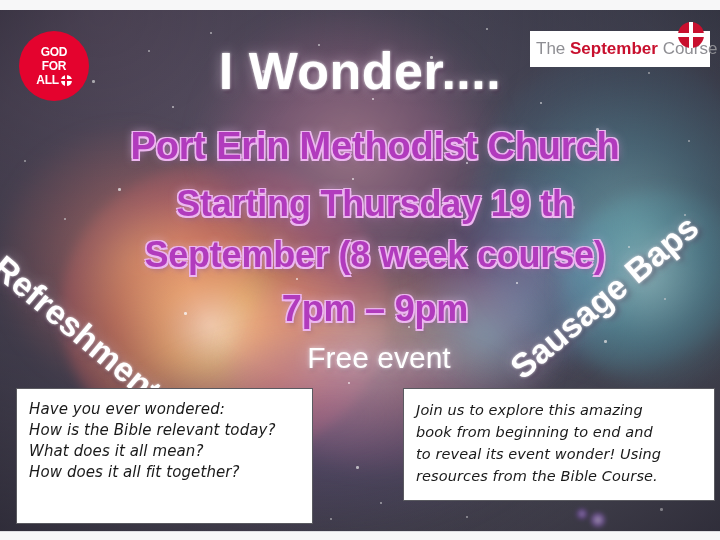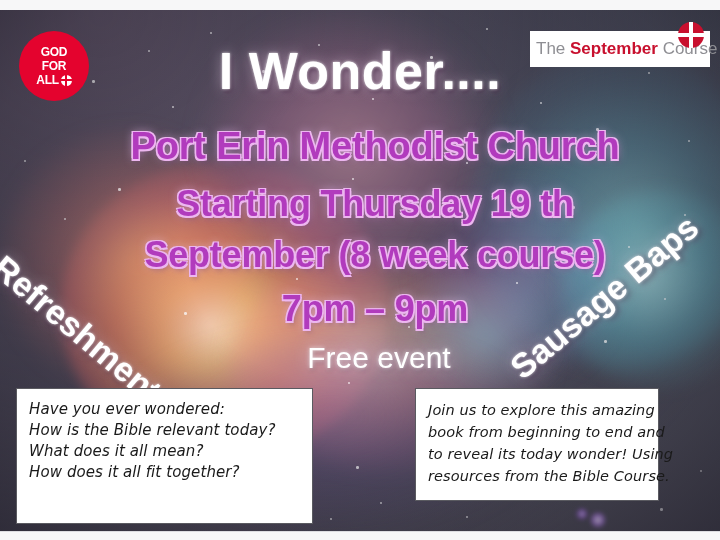--- a/index.html
+++ b/index.html
@@ -330,21 +330,21 @@
   .caption-box {
     position: absolute;
     background: #ffffff;
     border: 1px solid #5a5a60;
     z-index: 30;
     box-sizing: border-box;
     padding: 10px 10px 8px 12px;
     font-family: "Liberation Sans", sans-serif;
   }
   #box-left  { left: 16px;  top: 388px; width: 297px; height: 136px; }
-  #box-right { left: 403px; top: 388px; width: 244px; height: 113px; margin-left: 12px; }
+  #box-right { left: 403px; top: 388px; width: 312px; height: 113px; }
 
   .caption-line {
     color: #1a1a1a;
     font-size: 15px;
     line-height: 21px;
     font-style: italic;
     font-family: "DejaVu Sans", sans-serif;
     letter-spacing: 0.1px;
     white-space: nowrap;
   }
@@ -448,19 +448,19 @@
   <div class="caption-box" id="box-left">
     <div class="caption-line">Have you ever wondered:</div>
     <div class="caption-line">How is the Bible relevant today?</div>
     <div class="caption-line">What does it all mean?</div>
     <div class="caption-line">How does it all fit together?</div>
   </div>
 
   <div class="caption-box" id="box-right">
     <div class="caption-line">Join us to explore this amazing</div>
     <div class="caption-line">book from beginning to end and</div>
-    <div class="caption-line">to reveal its today wonder! Using</div>
+    <div class="caption-line">to reveal its event wonder! Using</div>
     <div class="caption-line">resources from the Bible Course.</div>
   </div>
 
   <div class="strip-top"></div>
   <div class="strip-bottom"></div>
 </div>
 
 </body></html>

